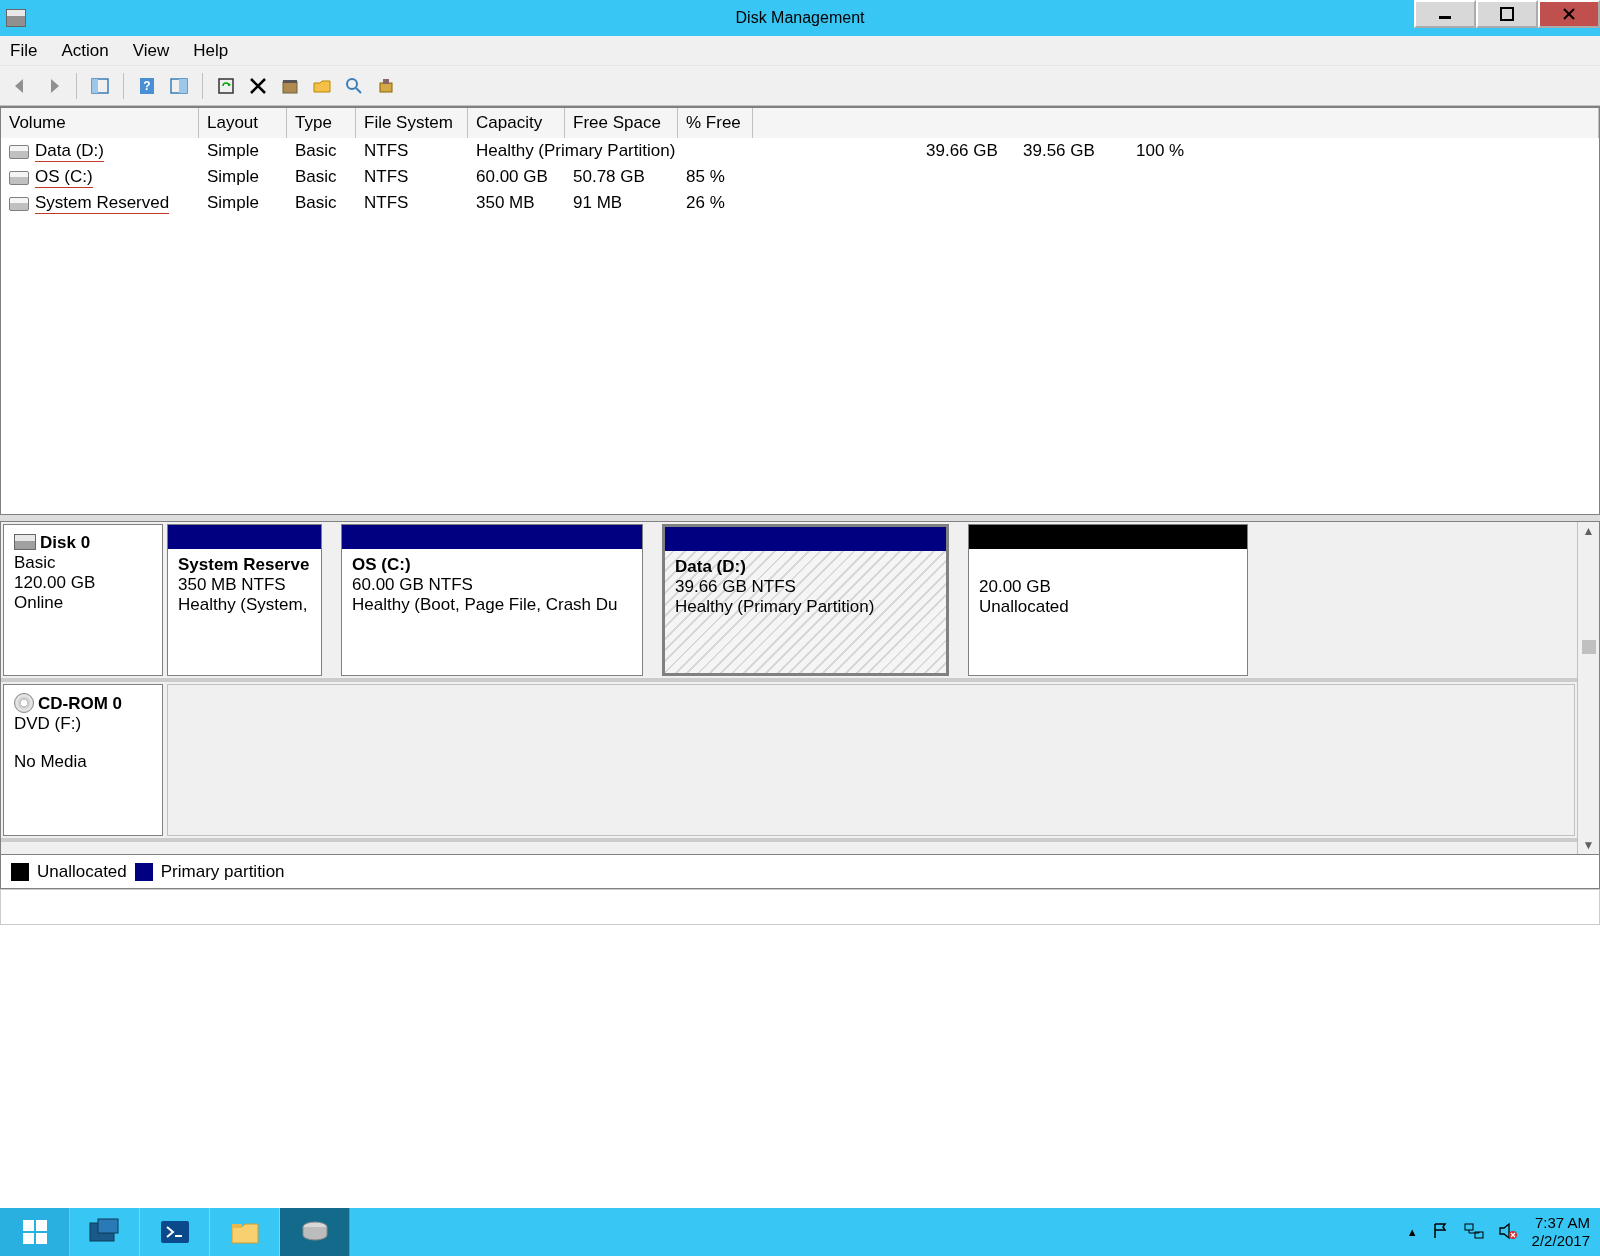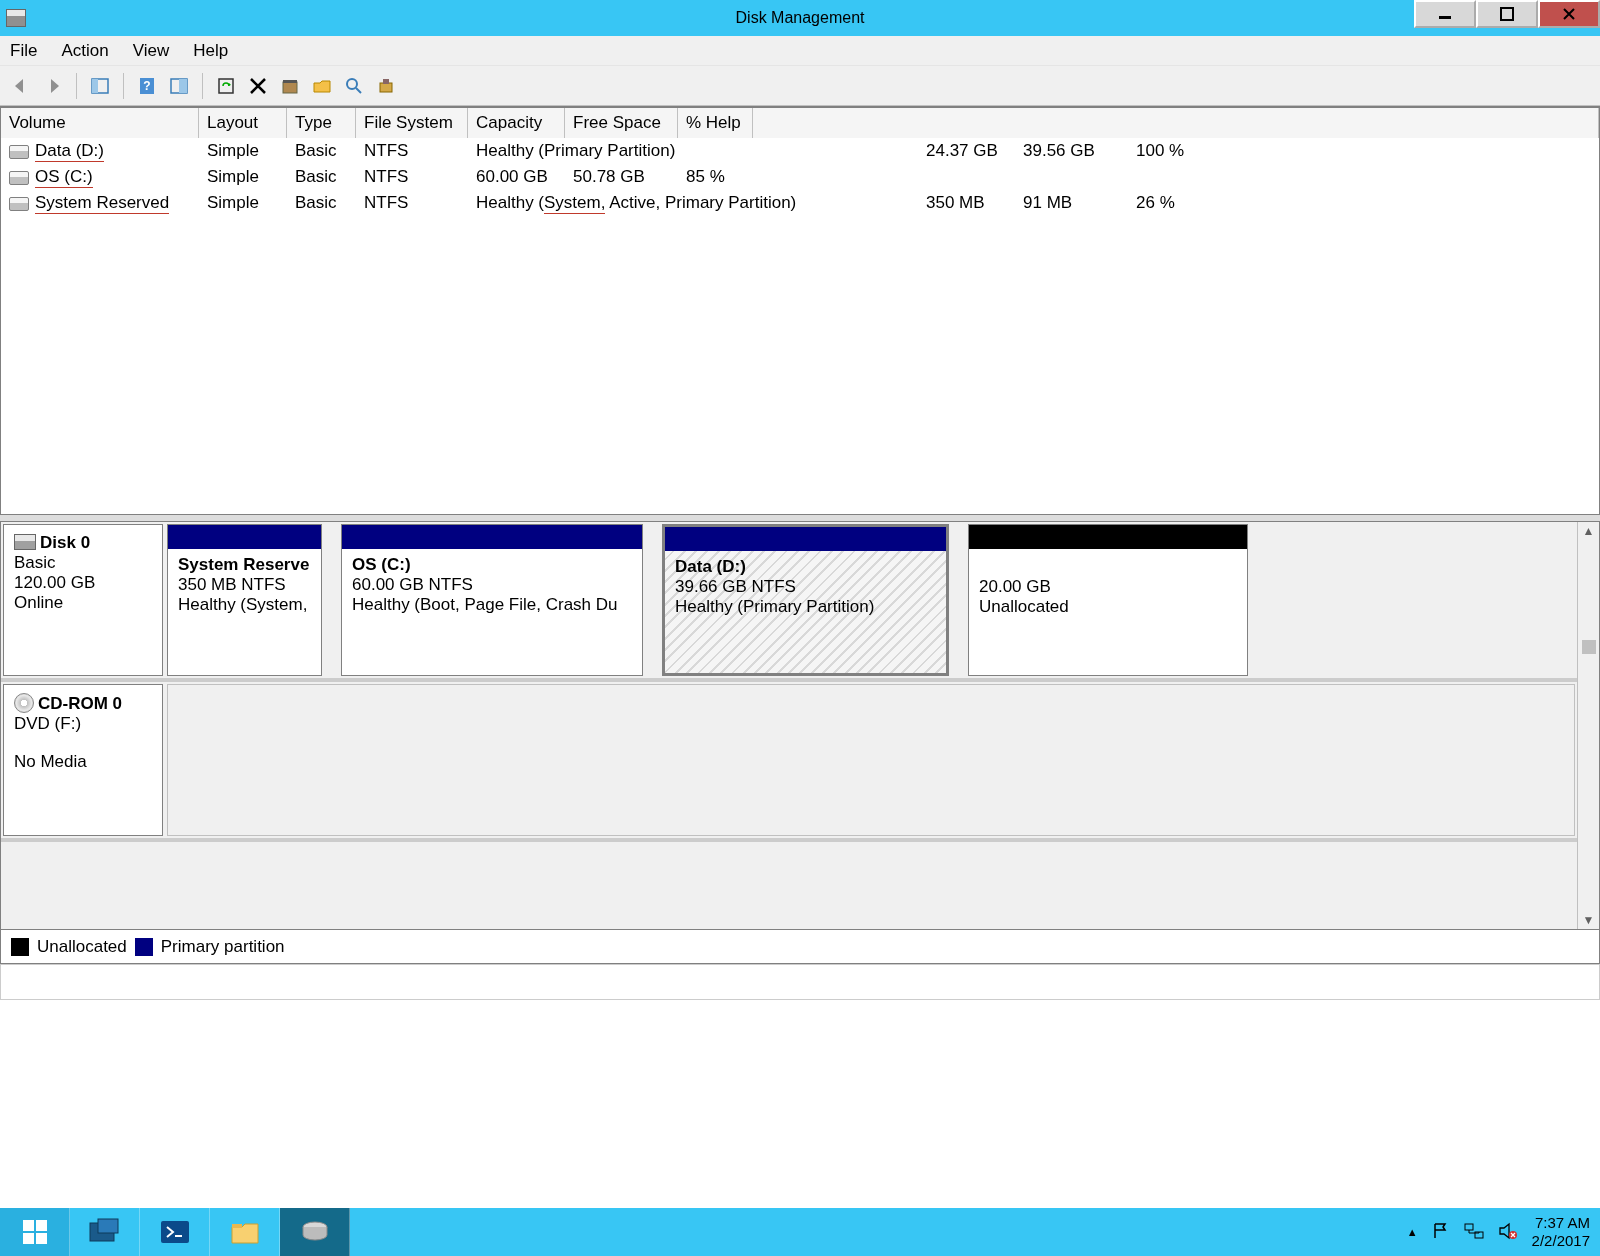--- a/index.html
+++ b/index.html
@@ -37,21 +37,21 @@
 .col.status { width: 450px; }
 .col.cap { width: 97px; }
 .col.free { width: 113px; }
 .col.pct { width: 75px; }
 .col.spacer { flex: 1; }
 .drive-ico { display: inline-block; width: 20px; height: 14px; background: linear-gradient(#f5f5f5 45%, #c0c0c0 45%); border: 1px solid #808080; border-radius: 2px; margin-right: 6px; vertical-align: middle; }
 .underline-red { border-bottom: 2px solid #c0392b; padding-bottom: 1px; }
 
 
 .gfx-wrap { border-top: 6px solid #ddd; }
-.gfx-pane { background: #f0f0f0; height: 409px; border: 1px solid #808080; display: flex; }
+.gfx-pane { background: #f0f0f0; height: 334px; border: 1px solid #808080; display: flex; }
 .gfx-scroll { width: 22px; background: #f0f0f0; border-left: 1px solid #c0c0c0; display: flex; flex-direction: column; align-items: center; }
 .gfx-scroll .arrow { font-size: 12px; color: #606060; padding: 2px; }
 .gfx-scroll .grip { width: 14px; height: 14px; background: #c0c0c0; margin-top: 100px; }
 .gfx-main { flex: 1; display: flex; flex-direction: column; }
 .disk-row { display: flex; height: 160px; border-bottom: 4px solid #ccc; }
 .disk-info { width: 160px; background: #fff; border: 1px solid #808080; padding: 8px 10px; font-size: 17px; margin: 2px; }
 .disk-info .dtitle { font-weight: bold; }
 .disk-ico { display: inline-block; width: 22px; height: 16px; background: linear-gradient(#e8e8e8 45%, #a0a0a0 45%); border: 1px solid #666; margin-right: 4px; vertical-align: -2px; }
 .cd-ico { display: inline-block; width: 20px; height: 20px; border-radius: 50%; background: radial-gradient(circle,#fff 25%,#c0c0c0 26%,#e8e8e8 60%,#b0b0b0 100%); border: 1px solid #888; margin-right: 4px; vertical-align: -4px; }
 .parts { flex: 1; display: flex; padding: 2px; gap: 19px; }
@@ -184,49 +184,48 @@
 </div>
 
 <div class="vol-table">
   <div class="vol-header">
     <div class="col vname">Volume</div>
     <div class="col layout">Layout</div>
     <div class="col type">Type</div>
     <div class="col fs">File System</div>
     <div class="col cap">Capacity</div>
     <div class="col free">Free Space</div>
-    <div class="col pct">% Help</div>
+    <div class="col pct">% Free</div>
     <div class="col spacer"></div>
   </div>
   <div class="vol-body" id="vol-body">
       <div class="vol-row">
         <div class="col vname"><span class="drive-ico"></span><span class="underline-red">Data (D:)</span></div>
         <div class="col layout">Simple</div>
         <div class="col type">Basic</div>
         <div class="col fs">NTFS</div>
         <div class="col status">Healthy (Primary Partition)</div>
-        <div class="col cap">24.37 GB</div>
+        <div class="col cap">39.66 GB</div>
         <div class="col free">39.56 GB</div>
         <div class="col pct">100 %</div>
       </div>
       <div class="vol-row">
         <div class="col vname"><span class="drive-ico"></span><span class="underline-red">OS (C:)</span></div>
         <div class="col layout">Simple</div>
         <div class="col type">Basic</div>
         <div class="col fs">NTFS</div>
         <div class="col cap">60.00 GB</div>
         <div class="col free">50.78 GB</div>
         <div class="col pct">85 %</div>
       </div>
       <div class="vol-row">
         <div class="col vname"><span class="drive-ico"></span><span class="underline-red">System Reserved</span></div>
         <div class="col layout">Simple</div>
         <div class="col type">Basic</div>
         <div class="col fs">NTFS</div>
-        <div class="col status">Healthy (<span class="underline-red">System,</span> Active, Primary Partition)</div>
         <div class="col cap">350 MB</div>
         <div class="col free">91 MB</div>
         <div class="col pct">26 %</div>
       </div>
     </div>
 </div>
 
 <div class="gfx-wrap">
 <div class="gfx-pane">
   <div class="gfx-main">

